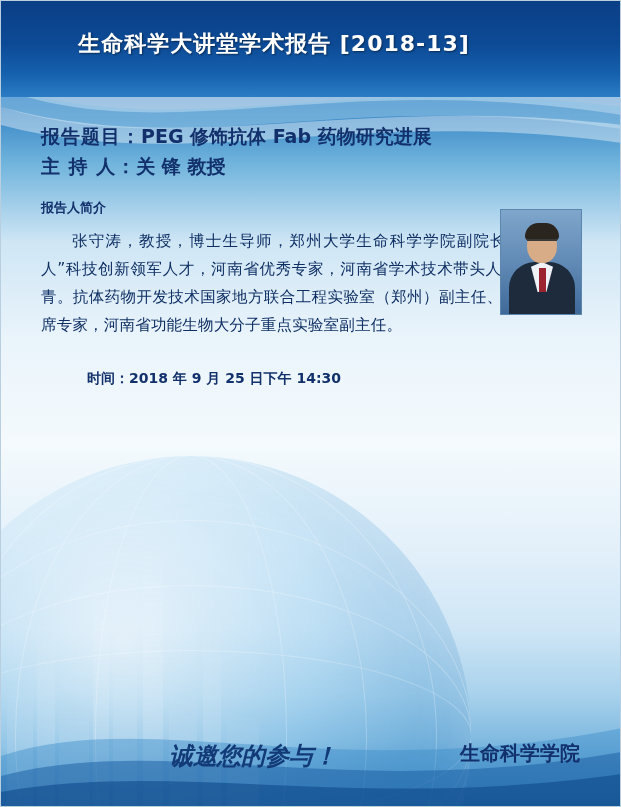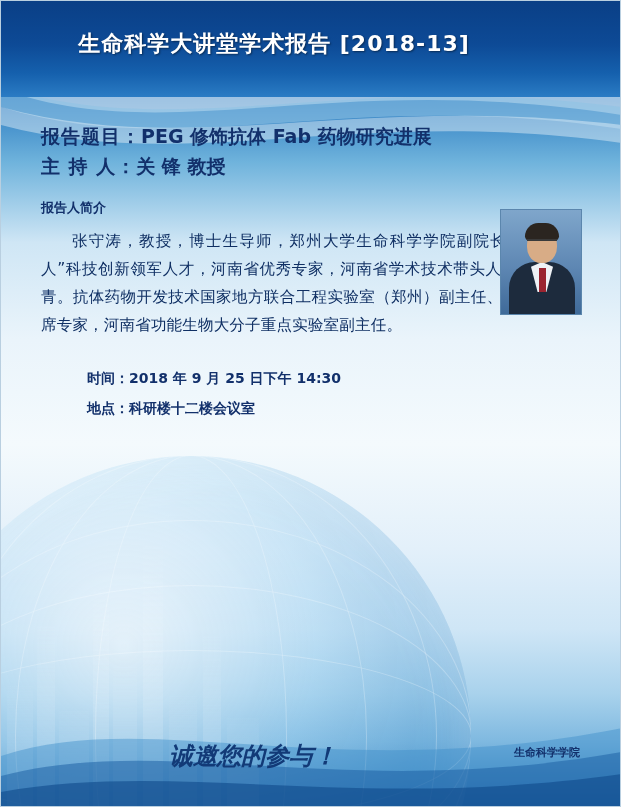--- a/index.html
+++ b/index.html
@@ -266,21 +266,21 @@
     color: #123a77;
     white-space: nowrap;
   }
   .signature {
     position: absolute;
     right: 40px;
     bottom: 40px;
     text-align: right;
     font-family: "DejaVu Sans", "Liberation Sans", sans-serif;
     font-weight: bold;
-    font-size: 11px;
+    font-size: 20px;
     color: #12306b;
     line-height: 26px;
     white-space: nowrap;
   }
 </style>
 </head>
 <body>
 
 <div class="poster">
 
@@ -346,23 +346,20 @@
     </div>
 
     <div class="section-title">报告人简介</div>
 
     <div class="bio-p">张守涛，教授，博士生导师，郑州大学生命科学学院副院长，“中原千人”科技创新领军人才，河南省优秀专家，河南省学术技术带头人，河南省杰青。抗体药物开发技术国家地方联合工程实验室（郑州）副主任、生物制药首席专家，河南省功能生物大分子重点实验室副主任。</div>
 
     <div class="when-where">
       <div>
         <span>时间：</span><span>2018 年 9 月 25 日下午 14:30</span>
       </div>
-      <div>
-        <span>地点：</span><span>科研楼十二楼会议室</span>
-      </div>
     </div>
 
   </div>
 
   <div class="invite">诚邀您的参与！</div>
   <div class="signature">
     <div>生命科学学院</div>
   </div>
 
 </div>

